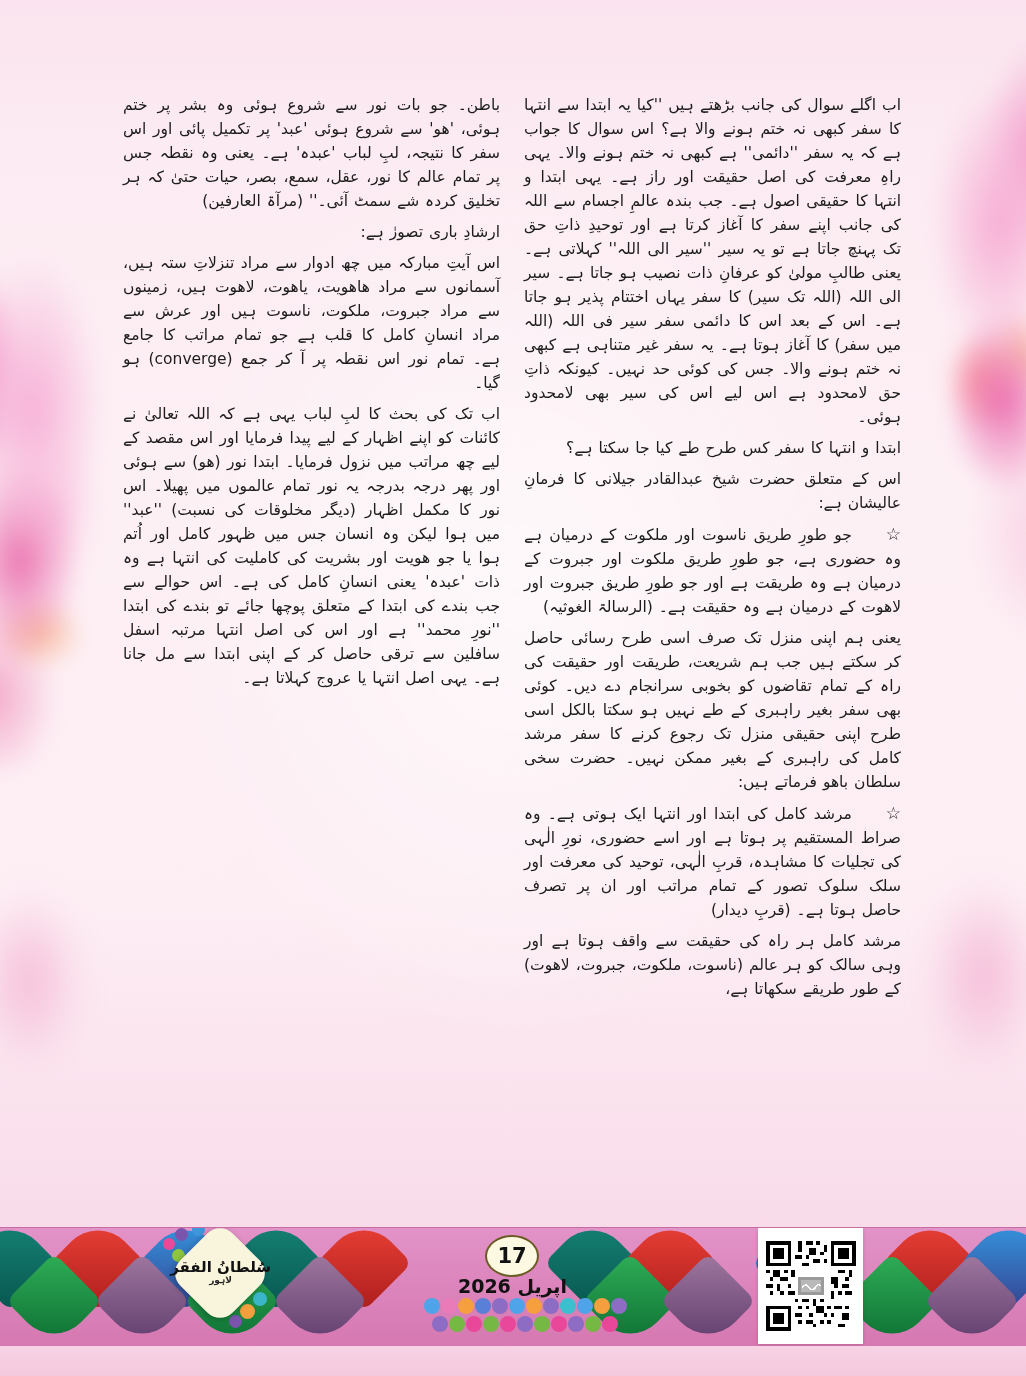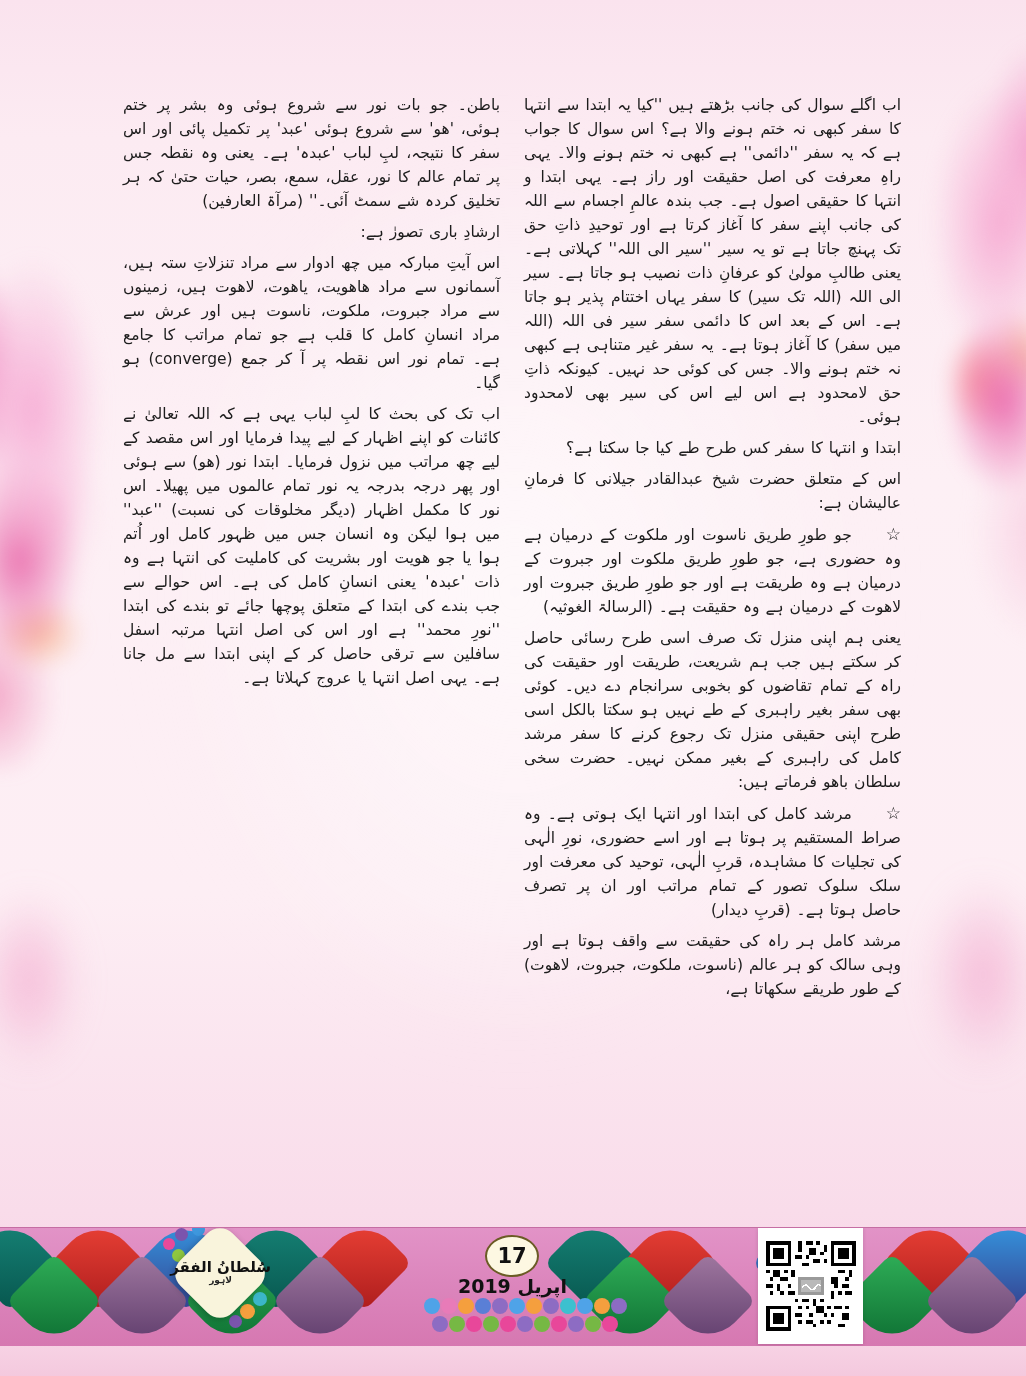--- a/index.html
+++ b/index.html
@@ -158,21 +158,21 @@
   <div class="logo-badge">
     <div class="logo-inner">
       <div class="logo-title">سُلطانُ الفقر</div>
       <div class="logo-sub">لاہور</div>
     </div>
   </div>
 
   <div class="page-oval">
     <span>17</span>
   </div>
-  <div class="page-date">اپریل 2019</div>
+  <div class="page-date">اپریل 2026</div>
 
   <div class="dots-row dots-row-1">
       <div class="dot" style="background: rgb(141, 108, 195);"></div>
       <div class="dot" style="background: rgb(245, 159, 62);"></div>
       <div class="dot" style="background: rgb(79, 163, 232);"></div>
       <div class="dot" style="background: rgb(60, 192, 207);"></div>
       <div class="dot" style="background: rgb(141, 108, 195);"></div>
       <div class="dot" style="background: rgb(245, 159, 62);"></div>
       <div class="dot" style="background: rgb(79, 163, 232);"></div>
       <div class="dot" style="background: rgb(141, 108, 195);"></div>

